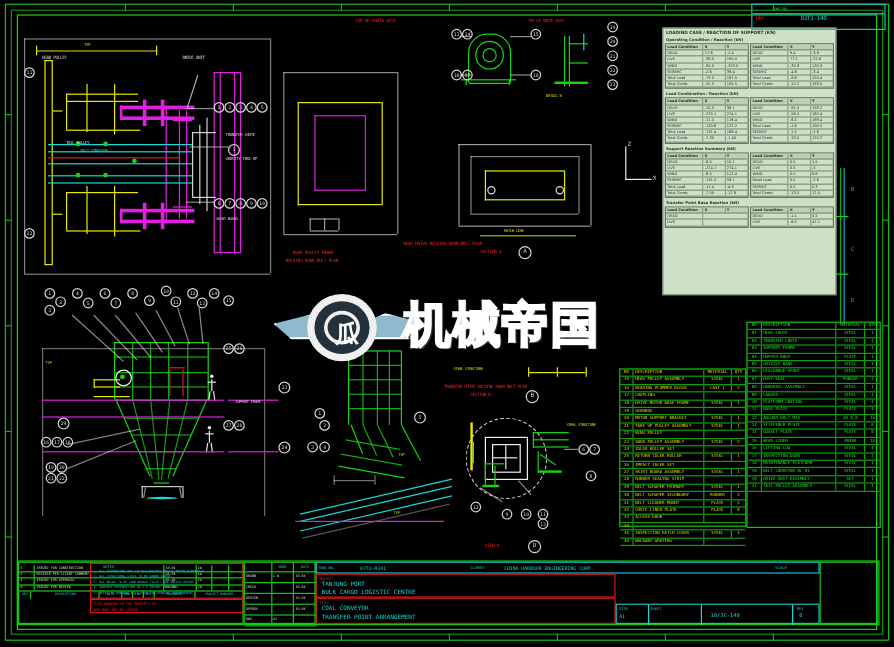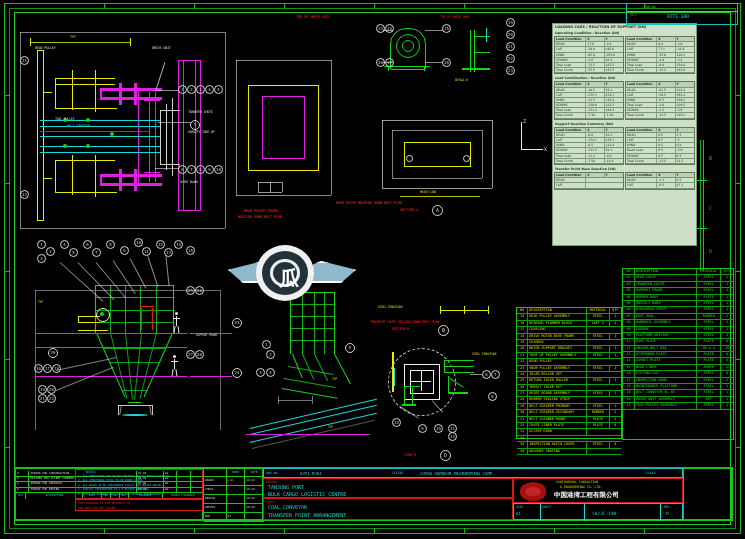--- a/index.html
+++ b/index.html
@@ -1032,20 +1032,21 @@
     <div class="txt t-c" style="left:40px;top:9px;font-size:5px;">03T1-140</div>
     <div class="txt t-g" style="left:18px;top:1px;font-size:3.4px;">DWG No.</div>
   </div>
 
   <div class="wm">
     <div class="wing l"></div>
     <div class="wing r"></div>
     <div class="wm-gear">
       <span>瓜</span>
     </div>
+    <div class="wm-cn">机械帝国</div>
   </div>
 
   <div class="tb">
 
     <div class="tbcell" style="left:0px;top:0px;width:188px;height:52px;">
       <div id="rev-rows">
           <div style="position: absolute; left: 0px; top: 2px; width: 188px; height: 5.2px; display: grid; grid-template-columns: 0.4fr 3.2fr 0.8fr 0.4fr 0.4fr 0.4fr; border-bottom: 1px solid rgb(23, 196, 23);">
             <div style="font-size: 2.8px; line-height: 5.2px; color: rgb(216, 216, 216); padding-left: 1px; white-space: nowrap; overflow: hidden; border-right: 1px solid rgb(23, 196, 23); font-family: &quot;DejaVu Sans Mono&quot;, monospace;">3</div>
             <div style="font-size: 2.8px; line-height: 5.2px; color: rgb(216, 216, 216); padding-left: 1px; white-space: nowrap; overflow: hidden; border-right: 1px solid rgb(23, 196, 23); font-family: &quot;DejaVu Sans Mono&quot;, monospace;">ISSUED FOR CONSTRUCTION</div>
             <div style="font-size: 2.8px; line-height: 5.2px; color: rgb(216, 216, 216); padding-left: 1px; white-space: nowrap; overflow: hidden; border-right: 1px solid rgb(23, 196, 23); font-family: &quot;DejaVu Sans Mono&quot;, monospace;">10.04</div>
@@ -1153,26 +1154,20 @@
       <div class="tt t-c" style="left:4px;top:5px;font-size:5px;">TANJUNG PORT</div>
       <div class="tt t-c" style="left:4px;top:12px;font-size:5px;">BULK CARGO LOGISTIC CENTRE</div>
     </div>
 
     <div class="tbcell red" style="left:248px;top:30px;width:250px;height:22px;">
       <div class="tt t-r" style="left:2px;top:0.5px;font-size:2.8px;">TITLE</div>
       <div class="tt t-c" style="left:4px;top:5px;font-size:5px;">COAL CONVEYOR</div>
       <div class="tt t-c" style="left:4px;top:13px;font-size:5px;">TRANSFER POINT ARRANGEMENT</div>
     </div>
 
-    <div class="tbcell red" style="left:498px;top:10px;width:170px;height:25px;">
-      <div class="seal" style="left:6px;top:3px;"></div>
-      <div class="tt t-y" style="left:42px;top:1px;font-size:3.2px;">CONTINENTAL CONSULTING</div>
-      <div class="tt t-y" style="left:46px;top:6px;font-size:3.2px;">&amp; ENGINEERING CO. LTD.</div>
-      <div class="tt" style="left:40px;top:12px;font-size:6.5px;color:#ffffff;font-weight:bold;">中国港湾工程有限公司</div>
-    </div>
 
     <div class="tbcell cy" style="left:498px;top:35px;width:170px;height:17px;">
       <div class="tt t-c" style="left:2px;top:1px;font-size:3px;">SIZE</div>
       <div class="tt t-c" style="left:2px;top:7px;font-size:4px;">A1</div>
       <div class="tt t-c" style="left:28px;top:1px;font-size:3px;">SHEET</div>
       <div class="tt t-c" style="left:78px;top:7px;font-size:4.5px;">10/JC-140</div>
       <div class="tt t-c" style="left:150px;top:1px;font-size:3px;">REV</div>
       <div class="tt t-c" style="left:152px;top:7px;font-size:4.5px;">0</div>
       <div class="ln c" style="left:26px;top:0px;width:1px;height:17px;"></div>
       <div class="ln c" style="left:70px;top:0px;width:1px;height:17px;"></div>

